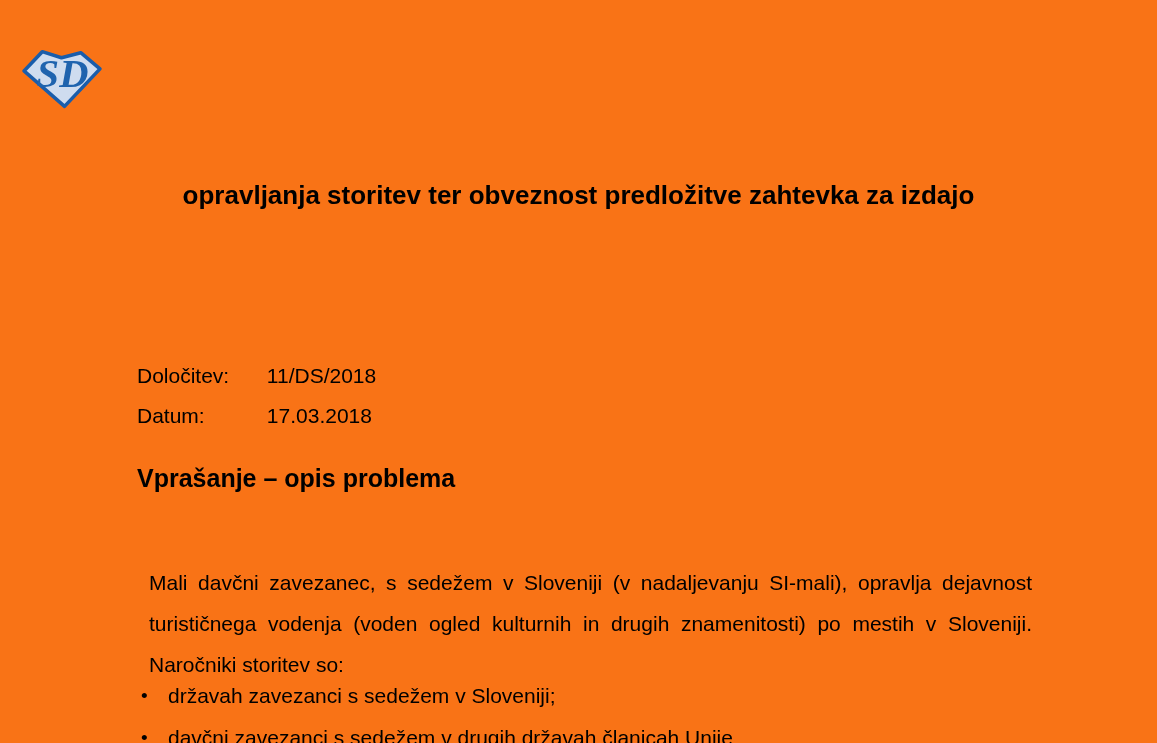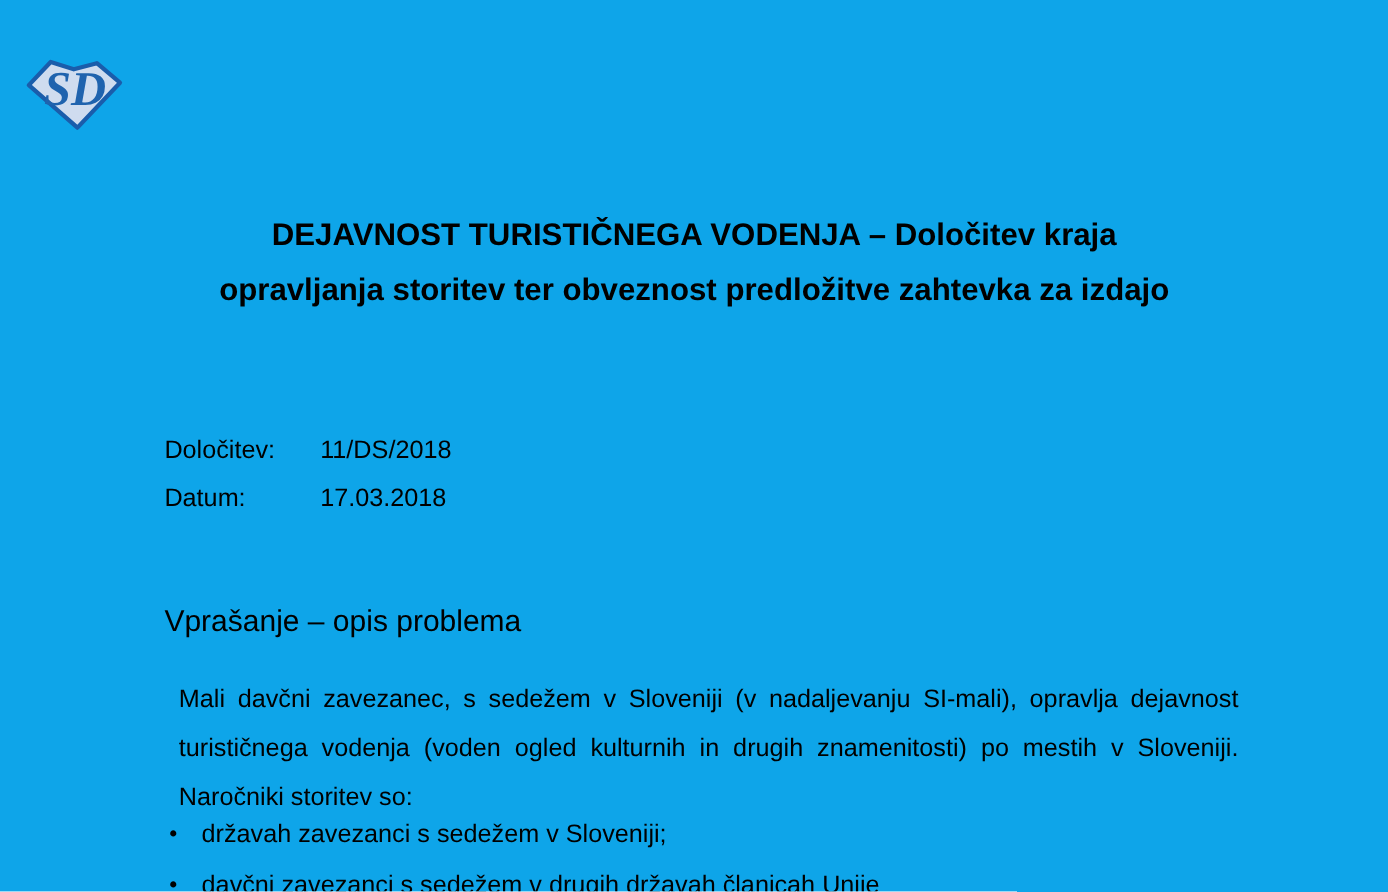--- a/index.html
+++ b/index.html
@@ -4,21 +4,21 @@
 <style>
   html, body {
     margin: 0;
     padding: 0;
     background: #ffffff;
   }
   .page {
     position: relative;
     width: 1157px;
     height: 743px;
-    background: #0ea5e9;
+    background: #f97316;
     overflow: hidden;
     font-family: "Liberation Sans", sans-serif;
     color: #000000;
   }
 
   
   .logo {
     position: absolute;
     left: 22px;
     top: 47px;
@@ -52,24 +52,25 @@
   .meta-label {
     display: inline-block;
     width: 124px;
   }
   .meta-value { display: inline-block; }
 
   
   .section-heading {
     position: absolute;
     left: 137px;
-    top: 503px;
+    top: 463px;
     width: 883px;
     font-size: 25px;
     line-height: 30px;
+    font-weight: bold;
   }
 
   
   .paragraph {
     position: absolute;
     left: 137px;
     top: 550px;
     width: 883px;
     margin: 12px;
     font-size: 21px;
@@ -107,21 +108,20 @@
 <div class="page">
 
   <div class="logo">
     <svg viewBox="0 0 79 58">
       <polygon points="2,23 20,4 39,10 58,5 77,21 42,58" fill="#cfdcef" stroke="#1a5dab" stroke-width="3.5" stroke-linejoin="round"></polygon>
       <text x="40" y="39" text-anchor="middle" font-family="Liberation Serif, serif" font-size="40" font-weight="bold" font-style="italic" fill="#1f63ae">SD</text>
     </svg>
   </div>
 
   <div class="title">
-    <div class="title-line">DEJAVNOST TURISTIČNEGA VODENJA – Določitev kraja</div>
     <div class="title-line">opravljanja storitev ter obveznost predložitve zahtevka za izdajo</div>
   </div>
 
   <div class="meta">
     <div class="meta-row">
       <span class="meta-label">Določitev:</span>
       <span class="meta-value">11/DS/2018</span>
     </div>
     <div class="meta-row">
       <span class="meta-label">Datum:</span>

